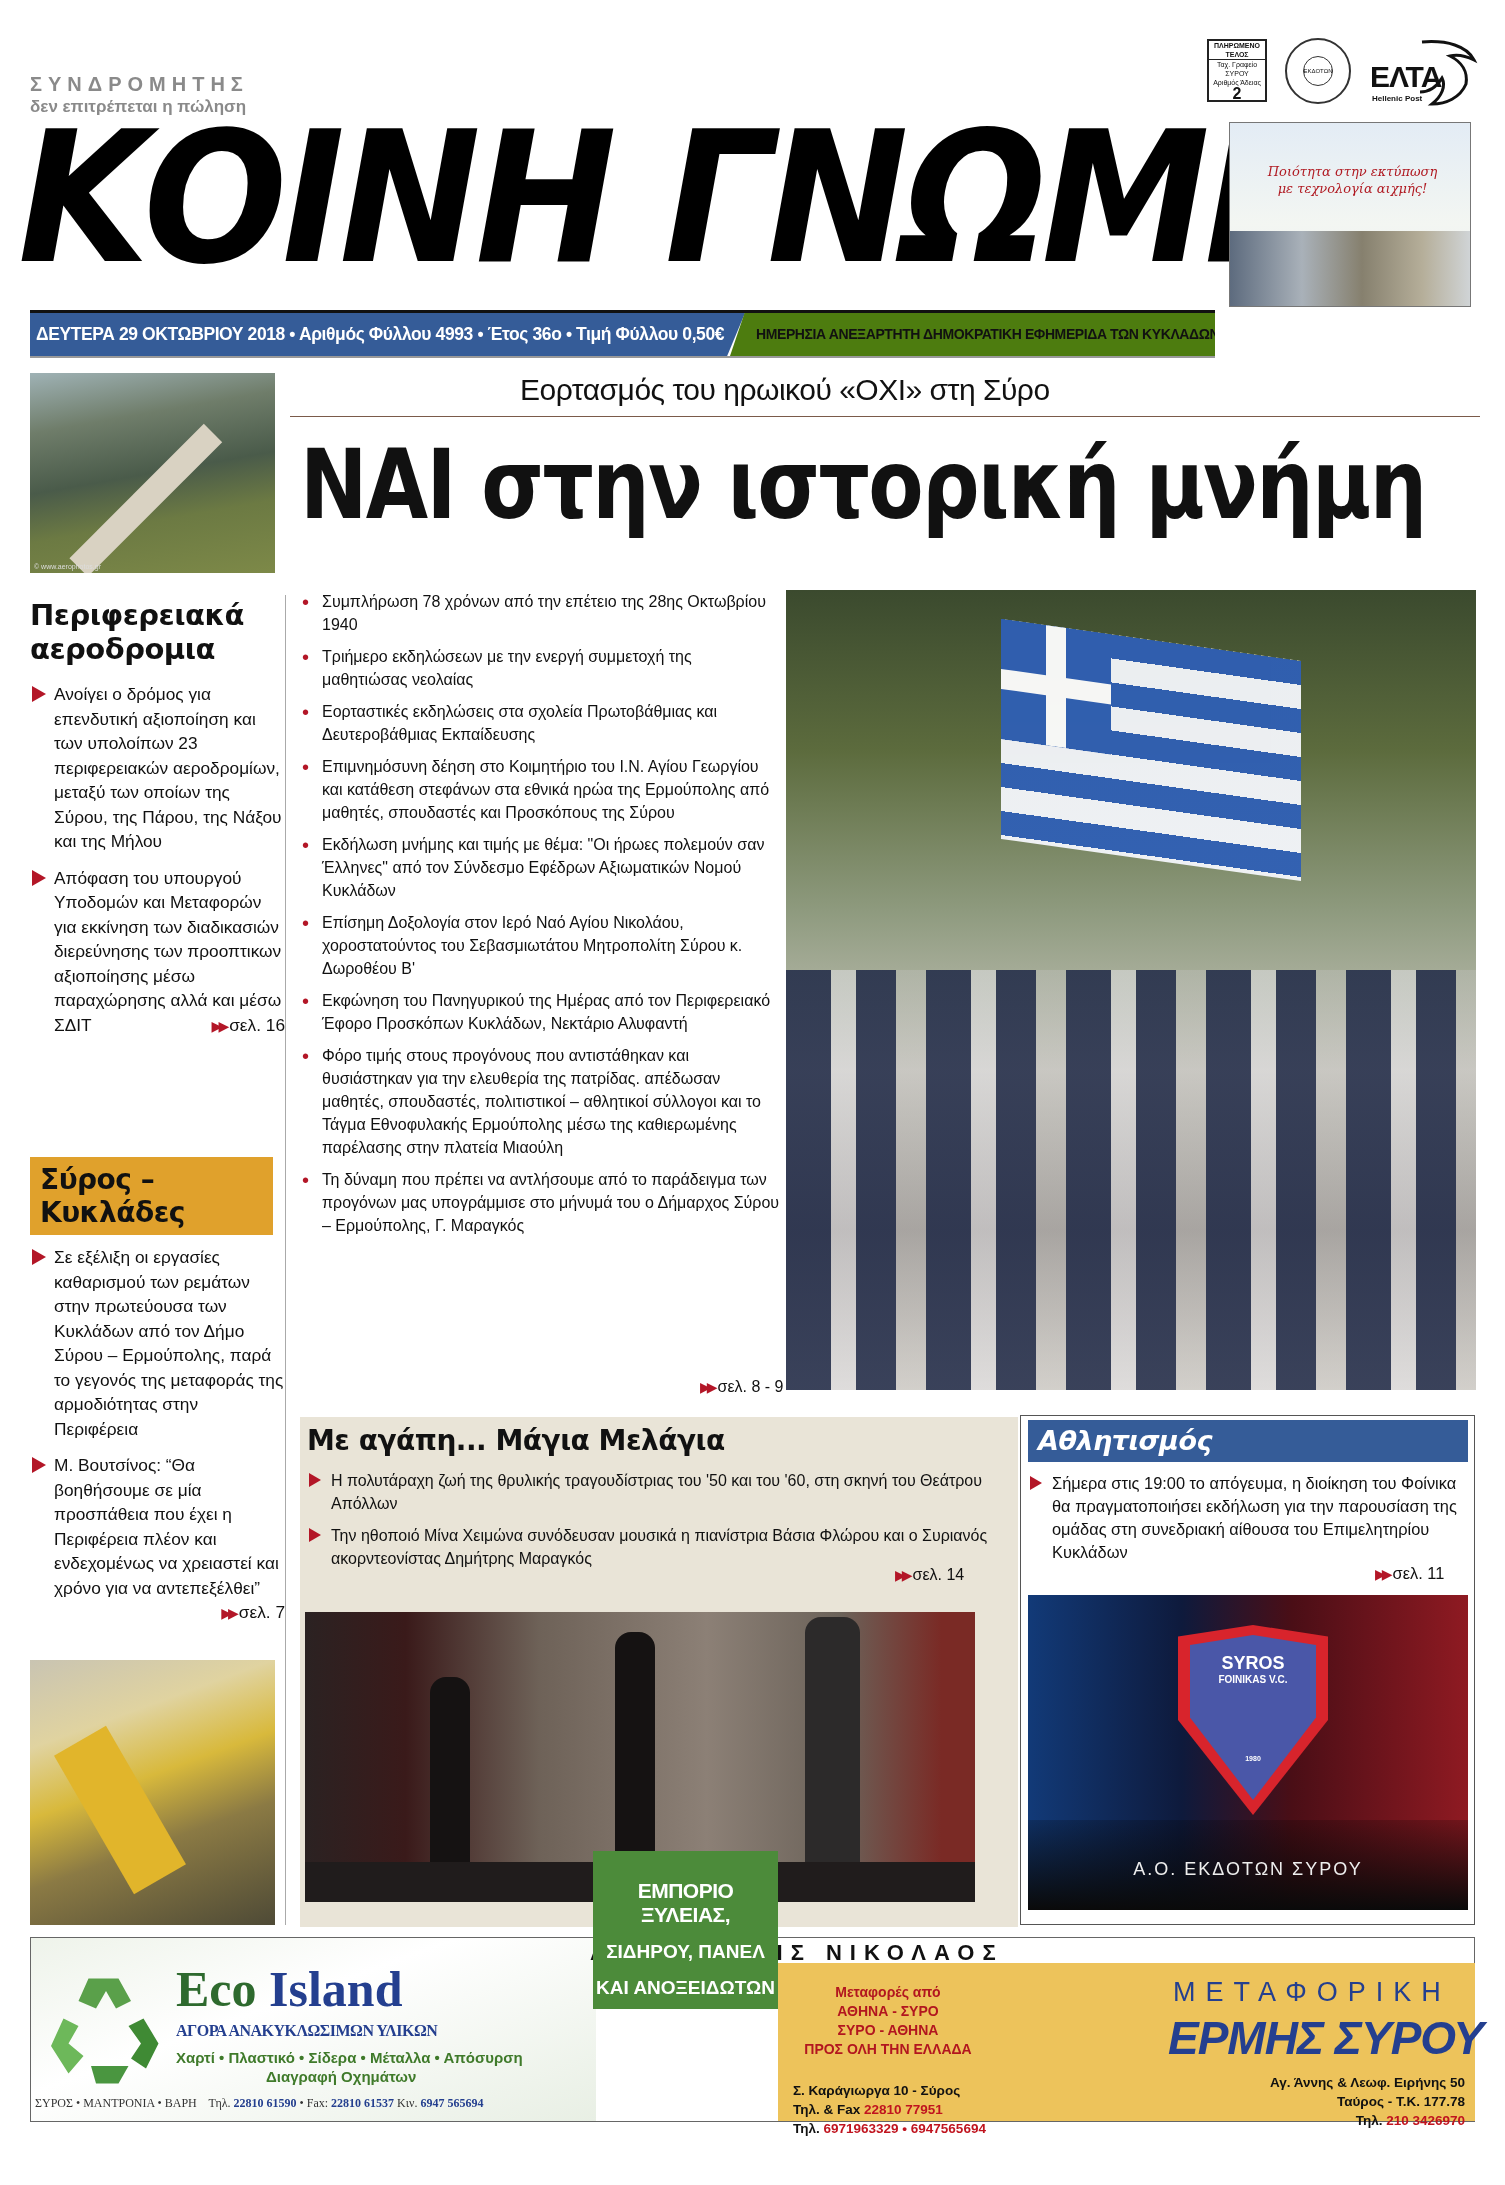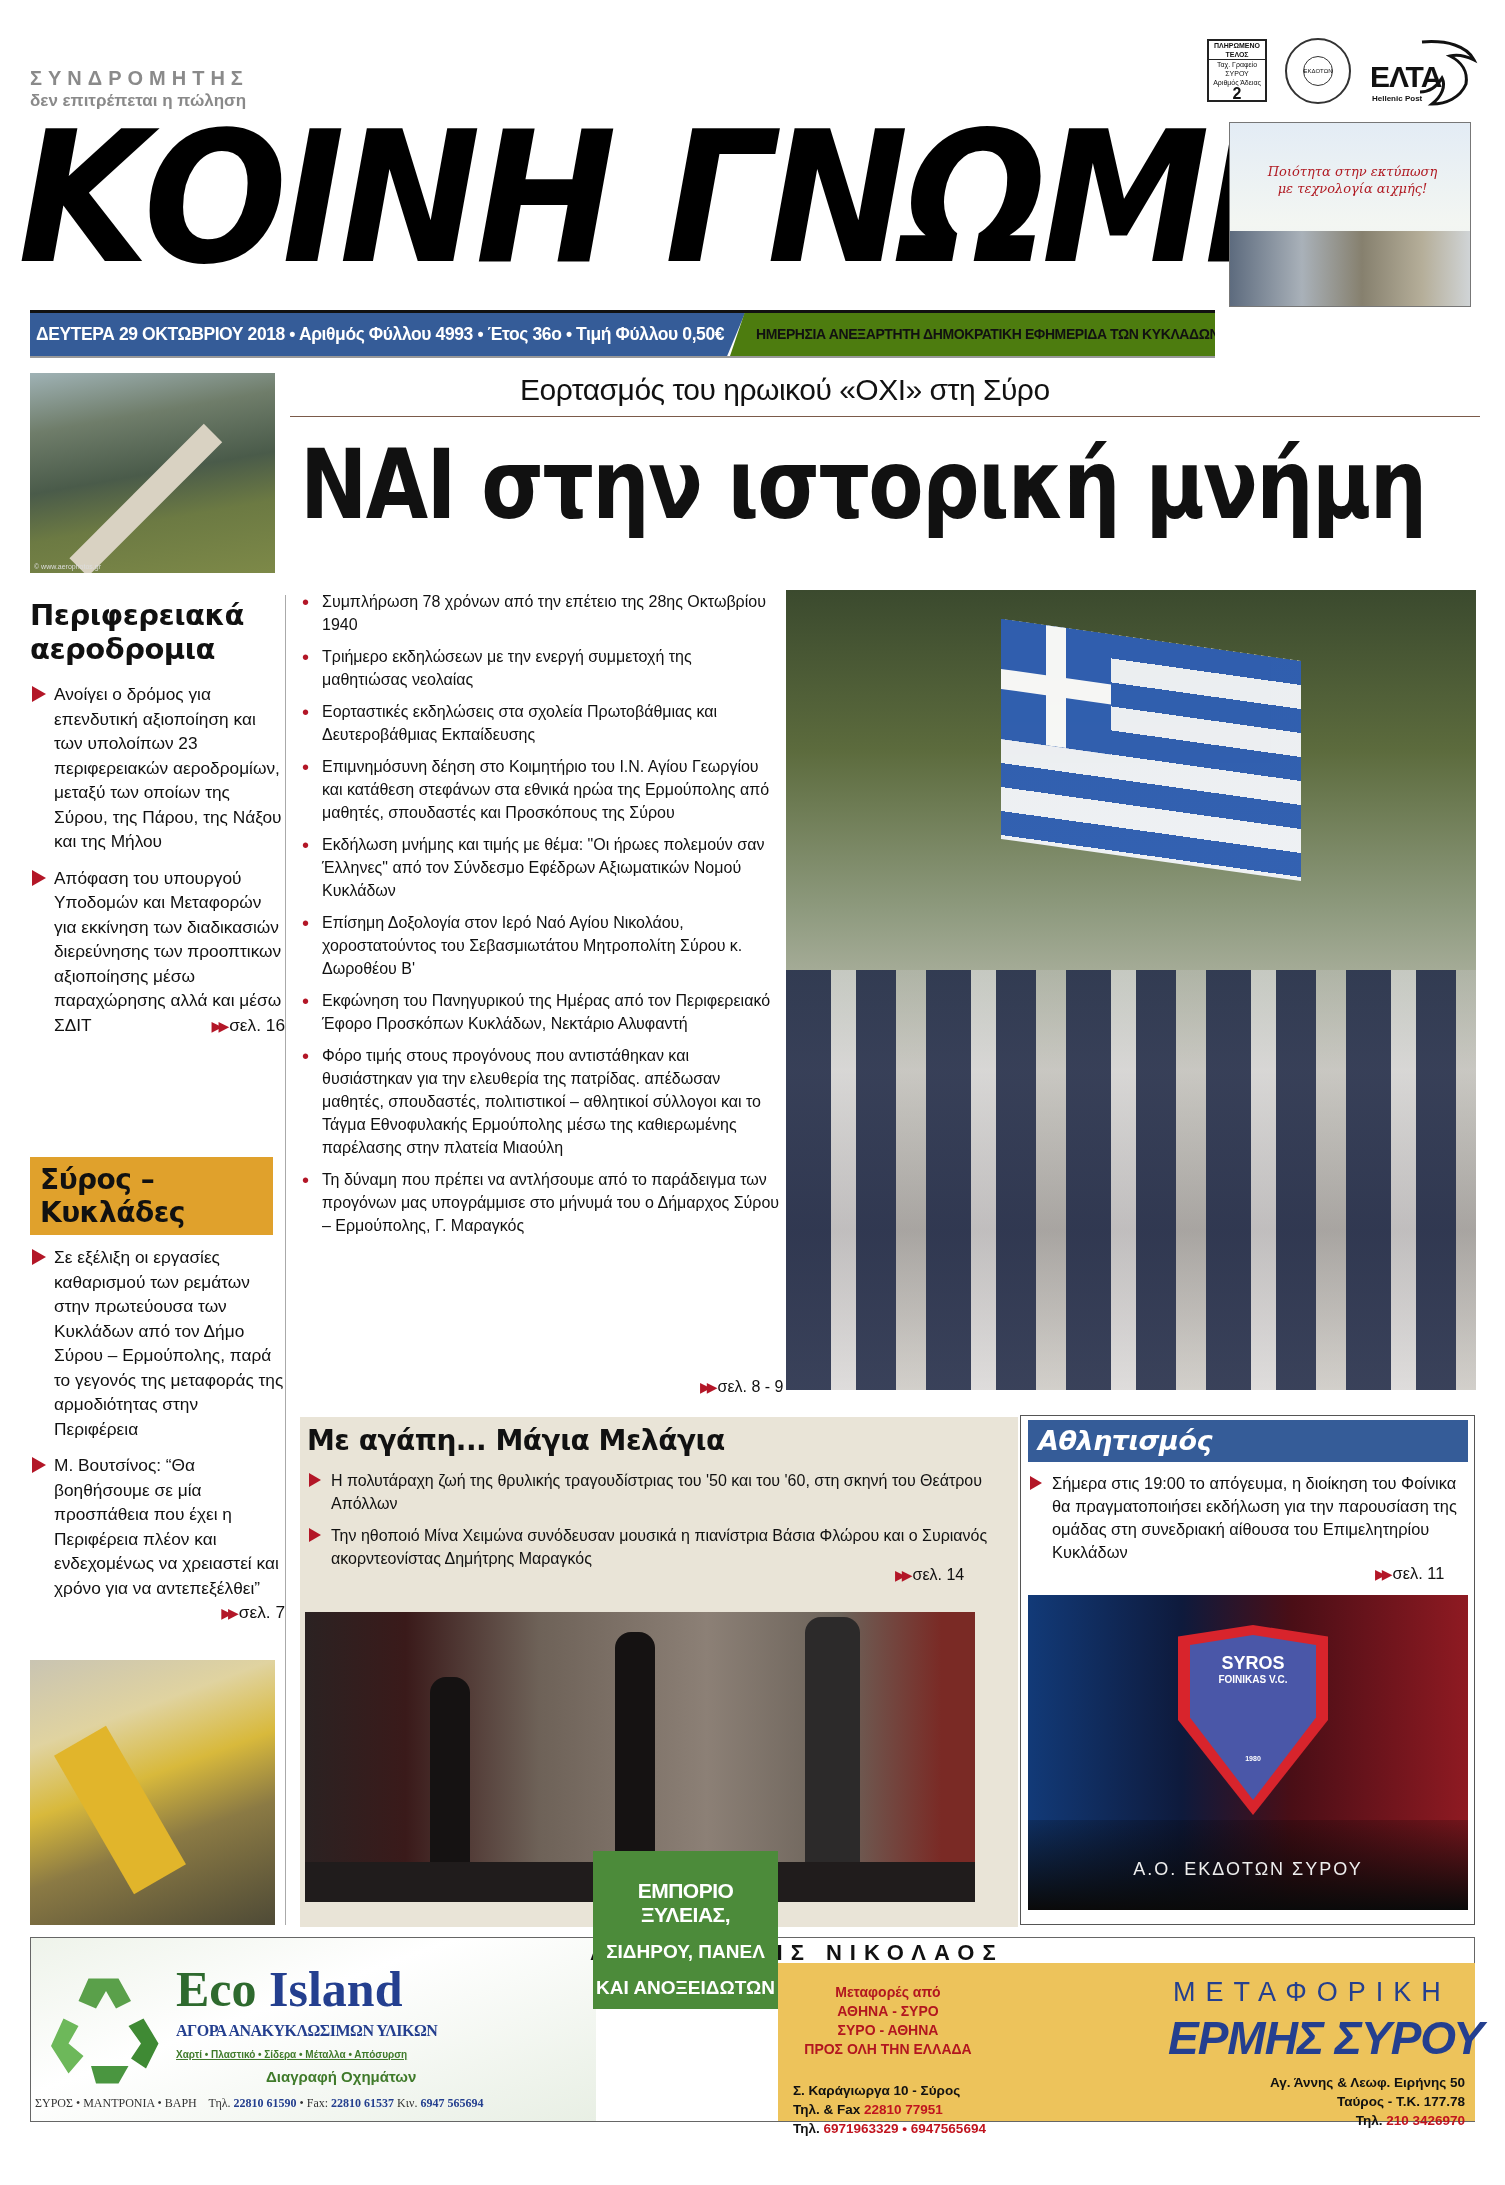--- a/index.html
+++ b/index.html
@@ -1,21 +1,21 @@
 <!DOCTYPE html>
 <html><head>
 <meta charset="utf-8">
 <style>
   * { box-sizing: border-box; margin: 0; padding: 0; }
   html, body { width: 1505px; height: 2185px; background: #ffffff; overflow: hidden; }
   body { position: relative; font-family: "Liberation Sans", sans-serif; color: #111; }
   .abs { position: absolute; }
 
   
-  .subscriber { left: 30px; top: 66px; width: 260px; color: #8a8a8a; }
+  .subscriber { left: 30px; top: 72px; width: 260px; color: #8a8a8a; }
   .subscriber .l1 { font-size: 20px; font-weight: bold; letter-spacing: 6px; line-height: 24px; }
   .subscriber .l2 { font-size: 17px; font-weight: bold; line-height: 22px; }
   .logo { left: 18px; top: 118px; width: 1180px; height: 160px; font-family: "DejaVu Sans", sans-serif; font-weight: bold; font-style: italic; font-size: 182px; line-height: 160px; letter-spacing: -6px; color: #000; transform: scaleX(0.93); transform-origin: left; white-space: nowrap; }
   .postbox { left: 1207px; top: 39px; width: 60px; height: 63px; border: 2px solid #222; font-size: 7px; text-align: center; line-height: 9px; }
   .postbox .hd { font-weight: bold; border-bottom: 1px solid #222; font-size: 7px; }
   .postbox .num { font-size: 16px; font-weight: bold; line-height: 14px; }
   .stamp { left: 1285px; top: 38px; width: 66px; height: 66px; border-radius: 50%; border: 2px solid #333; font-size: 7px; display:flex; align-items:center; justify-content:center; }
   .stamp .in { width: 30px; height: 30px; border: 1px solid #333; border-radius: 50%; font-size: 6px; display:flex; align-items:center; justify-content:center; }
   .elta { left: 1362px; top: 38px; width: 120px; height: 70px; }
   .elta .t { position: absolute; left: 8px; top: 22px; font-size: 30px; font-weight: bold; letter-spacing: -1px; }
@@ -97,21 +97,21 @@
 
   
   .ad-strip { left: 30px; top: 1937px; width: 1445px; height: 185px; border: 1px solid #666; }
   .ad-owner { left: 590px; top: 1940px; font-size: 22px; font-weight: bold; letter-spacing: 8px; line-height: 26px; }
   .eco { left: 31px; top: 1938px; width: 565px; height: 183px; background: linear-gradient(160deg,#eef3ea 0%,#ffffff 40%,#e8efe4 100%); overflow: hidden; }
   .eco .recycle { position:absolute; left: 10px; top: 28px; width: 125px; height: 125px; }
   .eco .name { position:absolute; left: 145px; top: 22px; font-family: "Liberation Serif", serif; font-size: 50px; font-weight: bold; line-height: 58px; white-space: nowrap; }
   .eco .name .g { color: #2e6a2e; }
   .eco .name .b { color: #243f8f; }
   .eco .market { position:absolute; left: 145px; top: 84px; color: #243f8f; font-weight: bold; font-size: 16px; letter-spacing: -0.5px; white-space: nowrap; font-family: Liberation Serif, serif; }
-  .eco .items { position:absolute; left: 145px; top: 111px; color: #3f7a2a; font-weight: bold; font-size: 10px; white-space: nowrap; text-decoration: underline; }
+  .eco .items { position:absolute; left: 145px; top: 111px; color: #3f7a2a; font-weight: bold; font-size: 15px; white-space: nowrap; }
   .eco .items2 { position:absolute; left: 235px; top: 130px; color: #3f7a2a; font-weight: bold; font-size: 15px; }
   .eco .foot { position:absolute; left: 4px; top: 158px; font-family: "Liberation Serif", serif; font-size: 12px; color: #333; white-space: nowrap; }
   .eco .foot .hl { color: #243f8f; font-weight: bold; }
   .wood { left: 593px; top: 1851px; width: 185px; height: 158px; background: #4c8b3a; color: #fff; font-weight: bold; text-align:center; }
   .wood .l1 { font-size: 21px; margin-top: 28px; letter-spacing: -0.5px; }
   .wood .l2 { font-size: 19px; margin-top: 14px; }
   .wood .l3 { font-size: 19px; margin-top: 14px; }
   .hermes { left: 778px; top: 1963px; width: 697px; height: 158px; background: #edc35b; }
   .hermes .trans { position:absolute; left: 5px; top: 20px; width: 210px; text-align:center; color: #b2161f; font-weight: bold; font-size: 14px; line-height: 19px; }
   .hermes .addr { position:absolute; left: 15px; top: 118px; font-size: 13.5px; font-weight: bold; line-height: 19px; color: #111; white-space: nowrap; }

